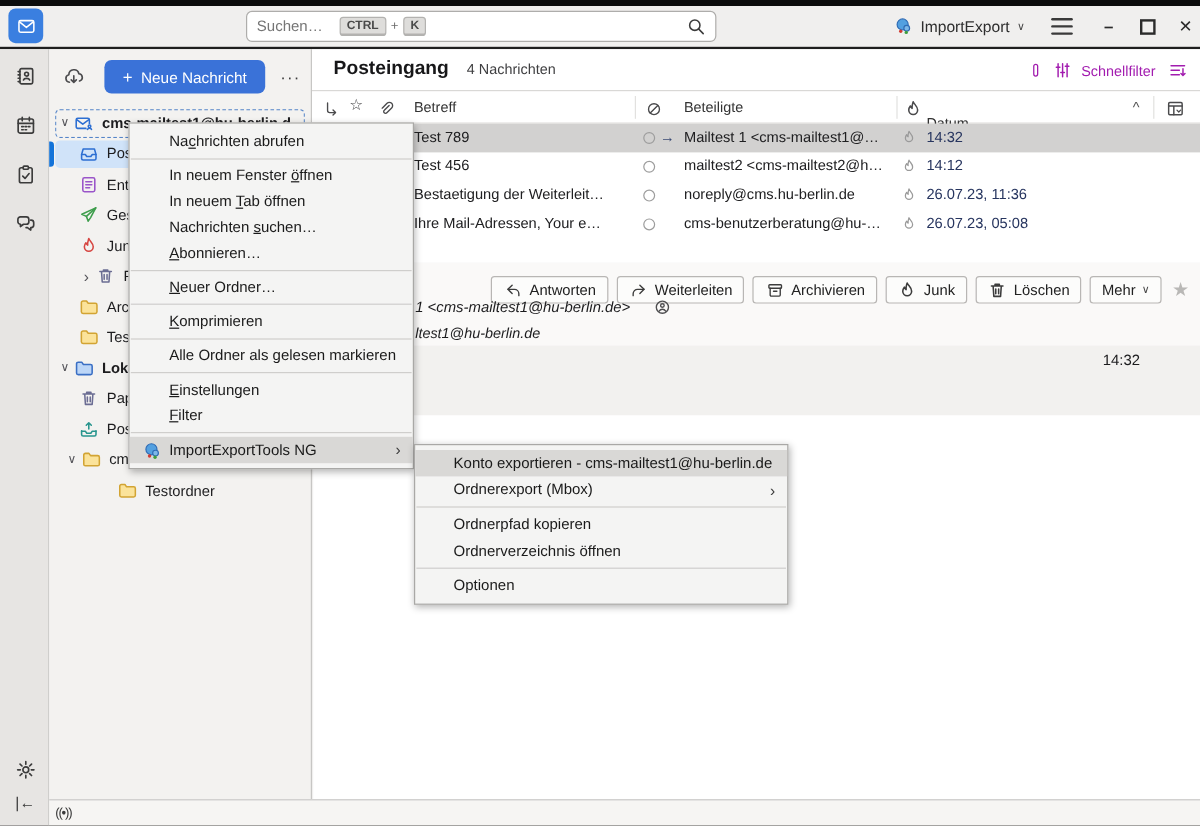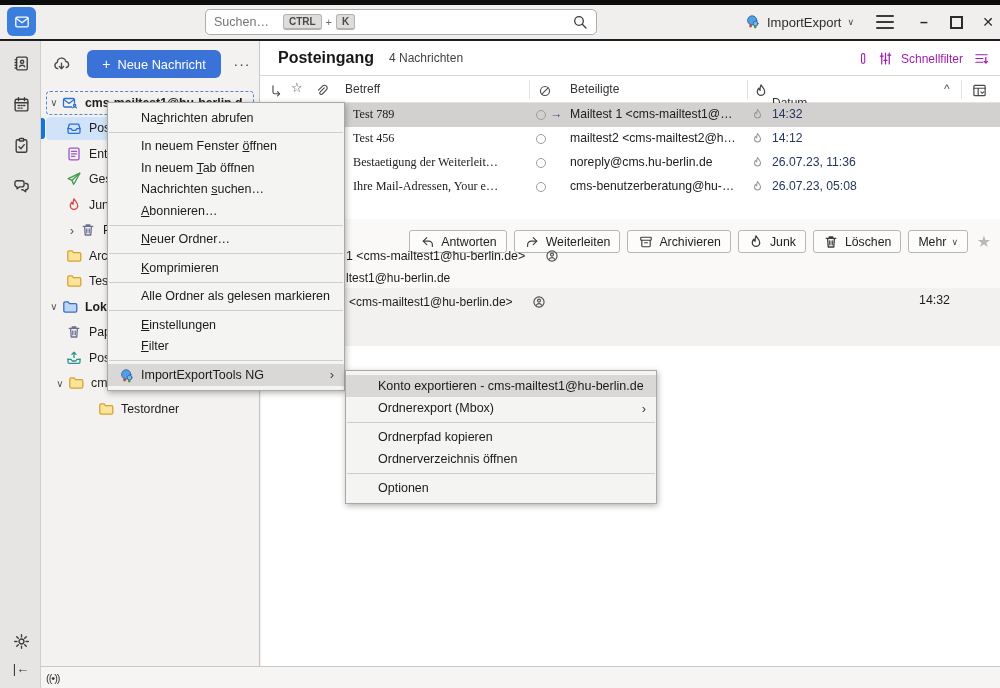--- a/index.html
+++ b/index.html
@@ -57,34 +57,34 @@
   .list-title{font-size:16px;font-weight:bold;margin-left:18px;color:#171719;}
   .list-count{font-size:12px;color:#3f3f41;margin-left:15px;}
   .qf{position:absolute;top:0;height:35px;display:flex;align-items:center;color:#a21caf;}
   .colhdr{position:absolute;left:0;top:35px;width:740px;height:27px;border-bottom:1px solid #e3e2e0;box-sizing:border-box;font-size:12px;color:#333;}
   .colhdr .ic{position:absolute;top:6px;color:#4a4a4c;}
   .vline{position:absolute;top:4px;height:19px;width:1px;background:#e2e1df;}
   .msgrows{position:absolute;left:0;top:62px;width:740px;}
   .mrow{position:relative;height:24px;font-size:12.2px;color:#202022;}
   .mrow.sel{background:#d2d1d0;}
   .mrow span{position:absolute;top:4px;white-space:nowrap;overflow:hidden;}
-  .m-subj{left:93px;max-width:185px;font-family:Liberation Serif, serif;}
+  .m-subj{left:85px;max-width:185px;}
   .m-circ{left:276px;top:7px!important;width:8px;height:8px;border:1px solid #9d9d9d;border-radius:50%;}
   .m-arrow{left:290px;color:#3a4a74;}
   .m-corr{left:310px;max-width:178px;}
   .m-flame{left:491px;top:5px!important;color:#9a9a9a;}
   .m-date{left:512px;color:#27355f;}
   
   .hdrpane{left:260px;top:219px;width:740px;height:127px;background:#faf9f8;border-bottom:1px solid #cfcecd;box-sizing:border-box;}
   .hdrband{position:absolute;left:0;top:69px;width:740px;height:58px;background:#f2f1ef;}
   .btnrow{position:absolute;top:11px;right:32px;display:flex;gap:7px;}
   .mbtn{height:23px;background:#fcfcfb;border:1px solid #b8b6b4;border-radius:3px;display:flex;align-items:center;
     gap:5px;padding:0 9px;font-size:12.3px;color:#222;box-sizing:border-box;}
   .hdr-star{position:absolute;right:9px;top:13px;color:#b9b8b6;font-size:16px;}
-  .frag{position:absolute;white-space:nowrap;font-size:12.4px;color:#1c1c1e;display:flex;align-items:center;gap:18px;}
+  .frag{position:absolute;white-space:nowrap;font-size:12.4px;color:#1c1c1e;display:flex;align-items:center;gap:18px;font-style:italic;}
   .fragtime{position:absolute;right:50px;top:74px;font-size:12.4px;color:#1c1c1e;}
   .contact-ic{color:#4e4e50;}
   .bodyarea{left:261px;top:346px;width:739px;height:320px;background:#fff;}
   
   .statusbar{left:41px;top:666px;width:959px;height:22px;background:#f6f5f3;border-top:1px solid #cac9c7;
     box-sizing:border-box;display:flex;align-items:center;}
   .radio-glyph{margin-left:5px;font-size:11px;color:#3a3a3a;letter-spacing:-1px;}
   
   .menu{background:#f4f4f3;border:1px solid #a9a8a6;box-shadow:1px 2px 6px rgba(0,0,0,.3);box-sizing:border-box;
     padding:4px 0;font-size:12.5px;color:#1a1a1a;z-index:50;}
@@ -556,32 +556,20 @@
           <span class="tico ">
             <svg width="14" height="14" viewBox="0 0 16 16" fill="none" stroke="currentColor" stroke-width="1.3" stroke-linecap="round" stroke-linejoin="round">
               <circle cx="8" cy="8" r="5.8"></circle>
               <circle cx="8" cy="6.4" r="1.7"></circle>
               <path d="M4.9 11.7a3.6 3.6 0 016.2 0"></path>
             </svg>
           </span>
         </span>
     </div>
     <div class="frag" style="left:86px;top:52px;font-size:12px">ltest1@hu-berlin.de</div>
-    <div class="frag" style="left:89px;top:74px;font-size:12px">
-      <span>&lt;cms-mailtest1@hu-berlin.de&gt;</span>
-      <span class="contact-ic" id="ic-contact2">
-          <span class="tico ">
-            <svg width="14" height="14" viewBox="0 0 16 16" fill="none" stroke="currentColor" stroke-width="1.3" stroke-linecap="round" stroke-linejoin="round">
-              <circle cx="8" cy="8" r="5.8"></circle>
-              <circle cx="8" cy="6.4" r="1.7"></circle>
-              <path d="M4.9 11.7a3.6 3.6 0 016.2 0"></path>
-            </svg>
-          </span>
-        </span>
-    </div>
     <div class="fragtime">14:32</div>
   </div>
 
   <div class="abs bodyarea"></div>
 
   <div class="abs statusbar">
     <span class="radio-glyph">((•))</span>
   </div>
 
   <div class="abs menu menu1" id="ctxmenu">

